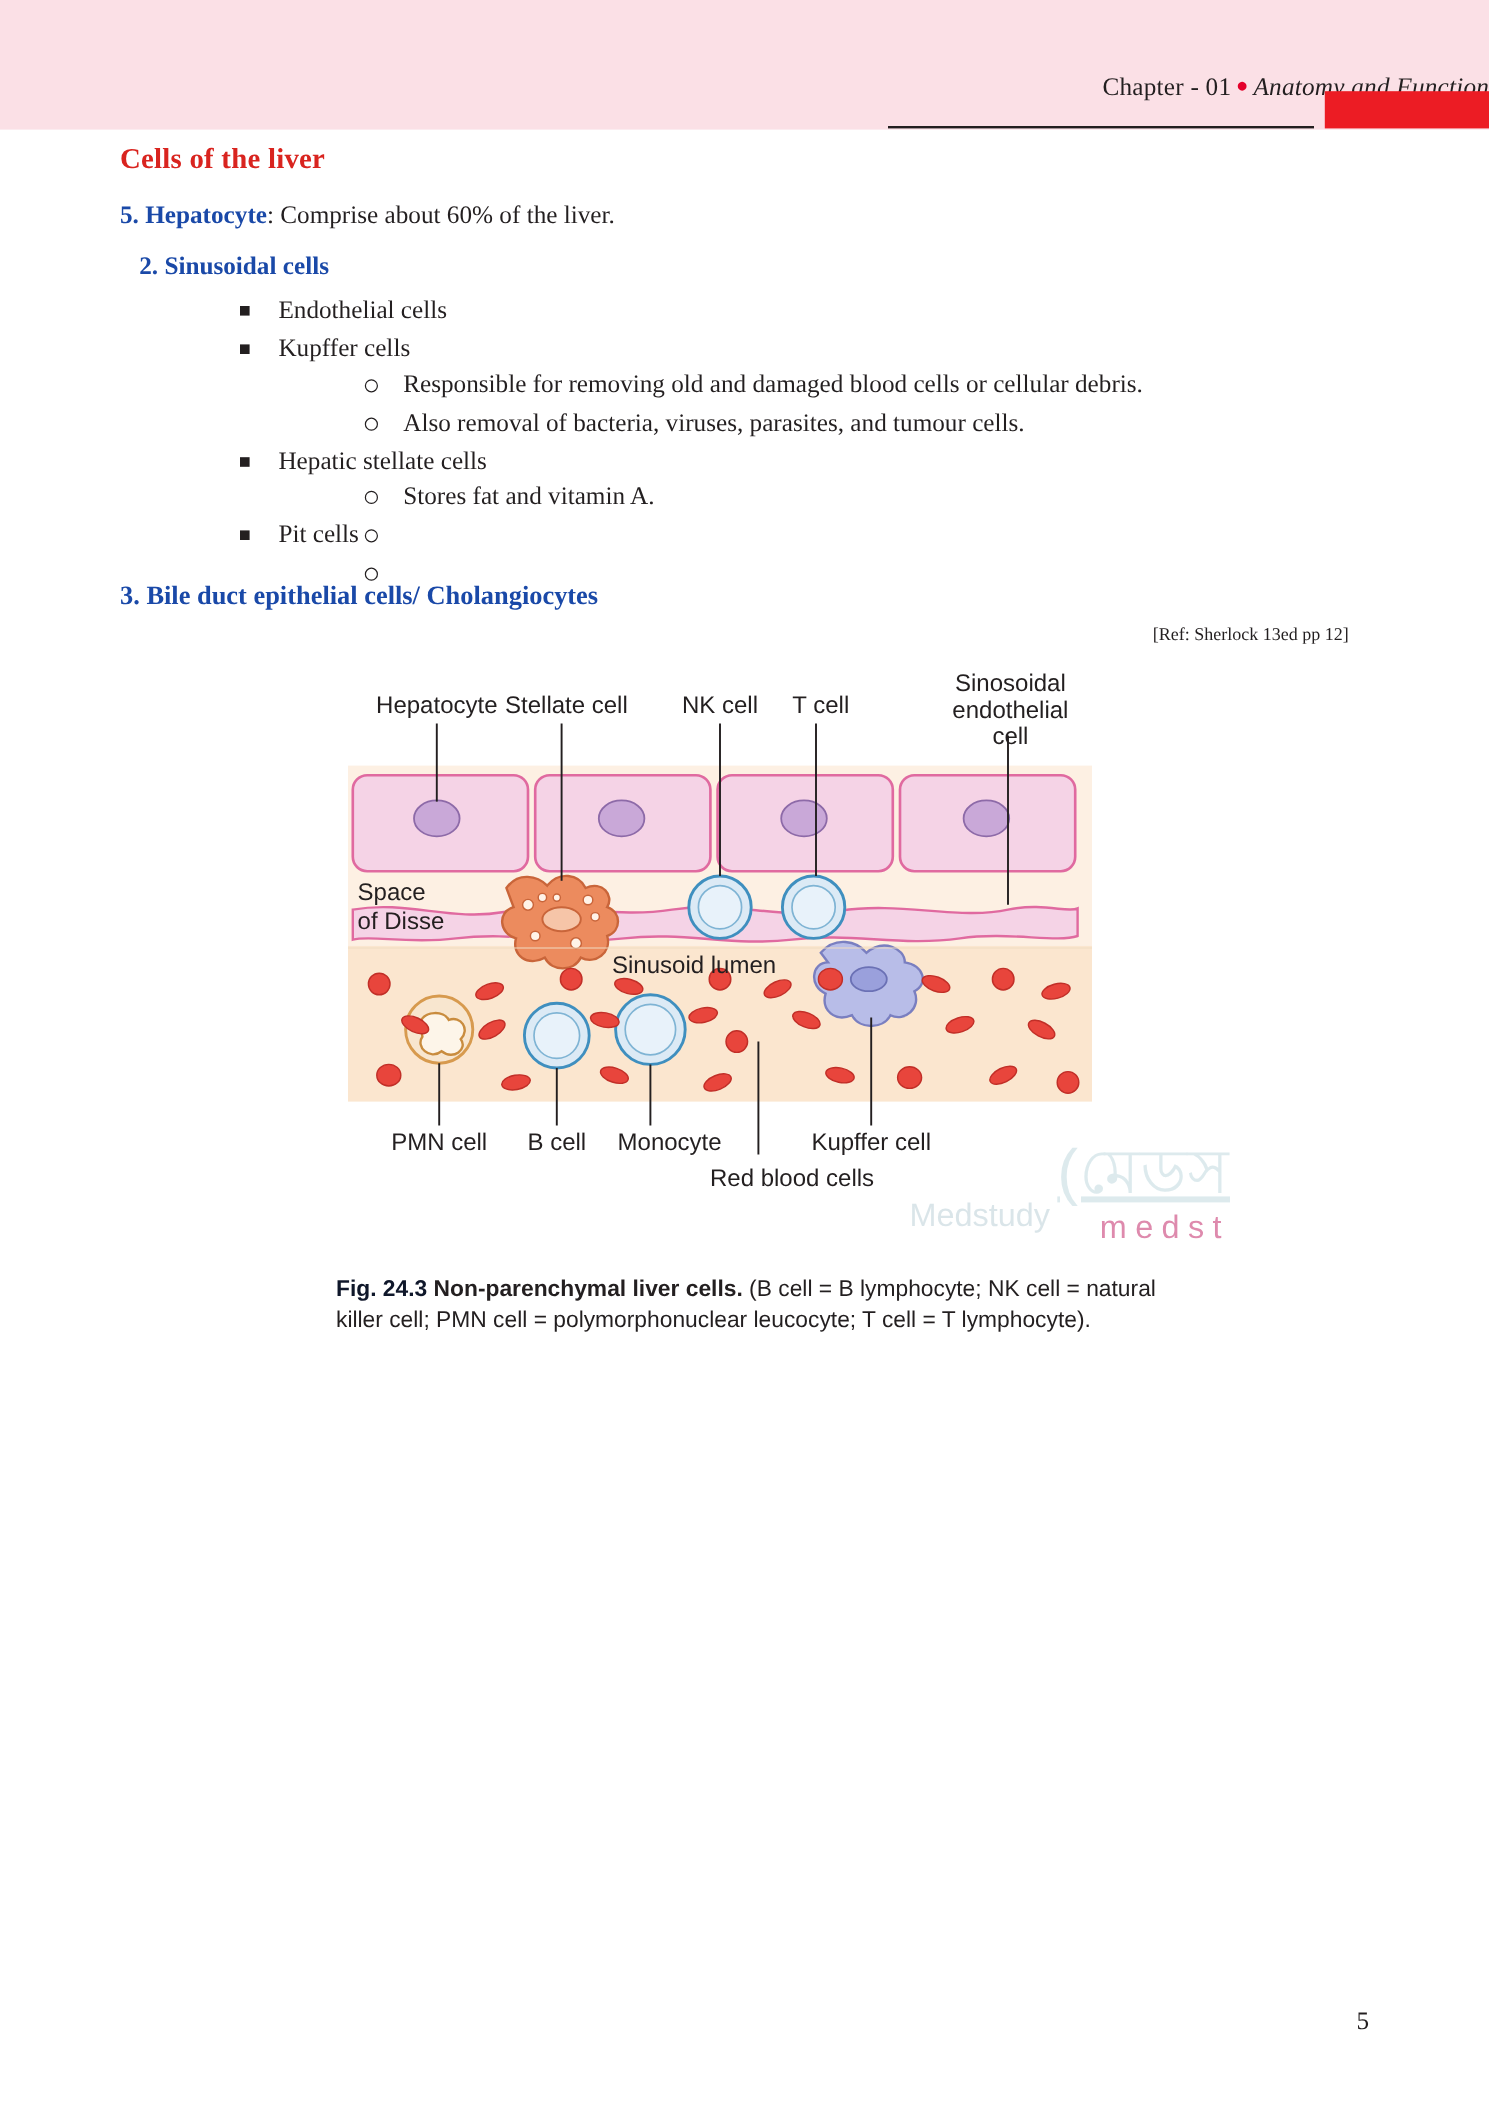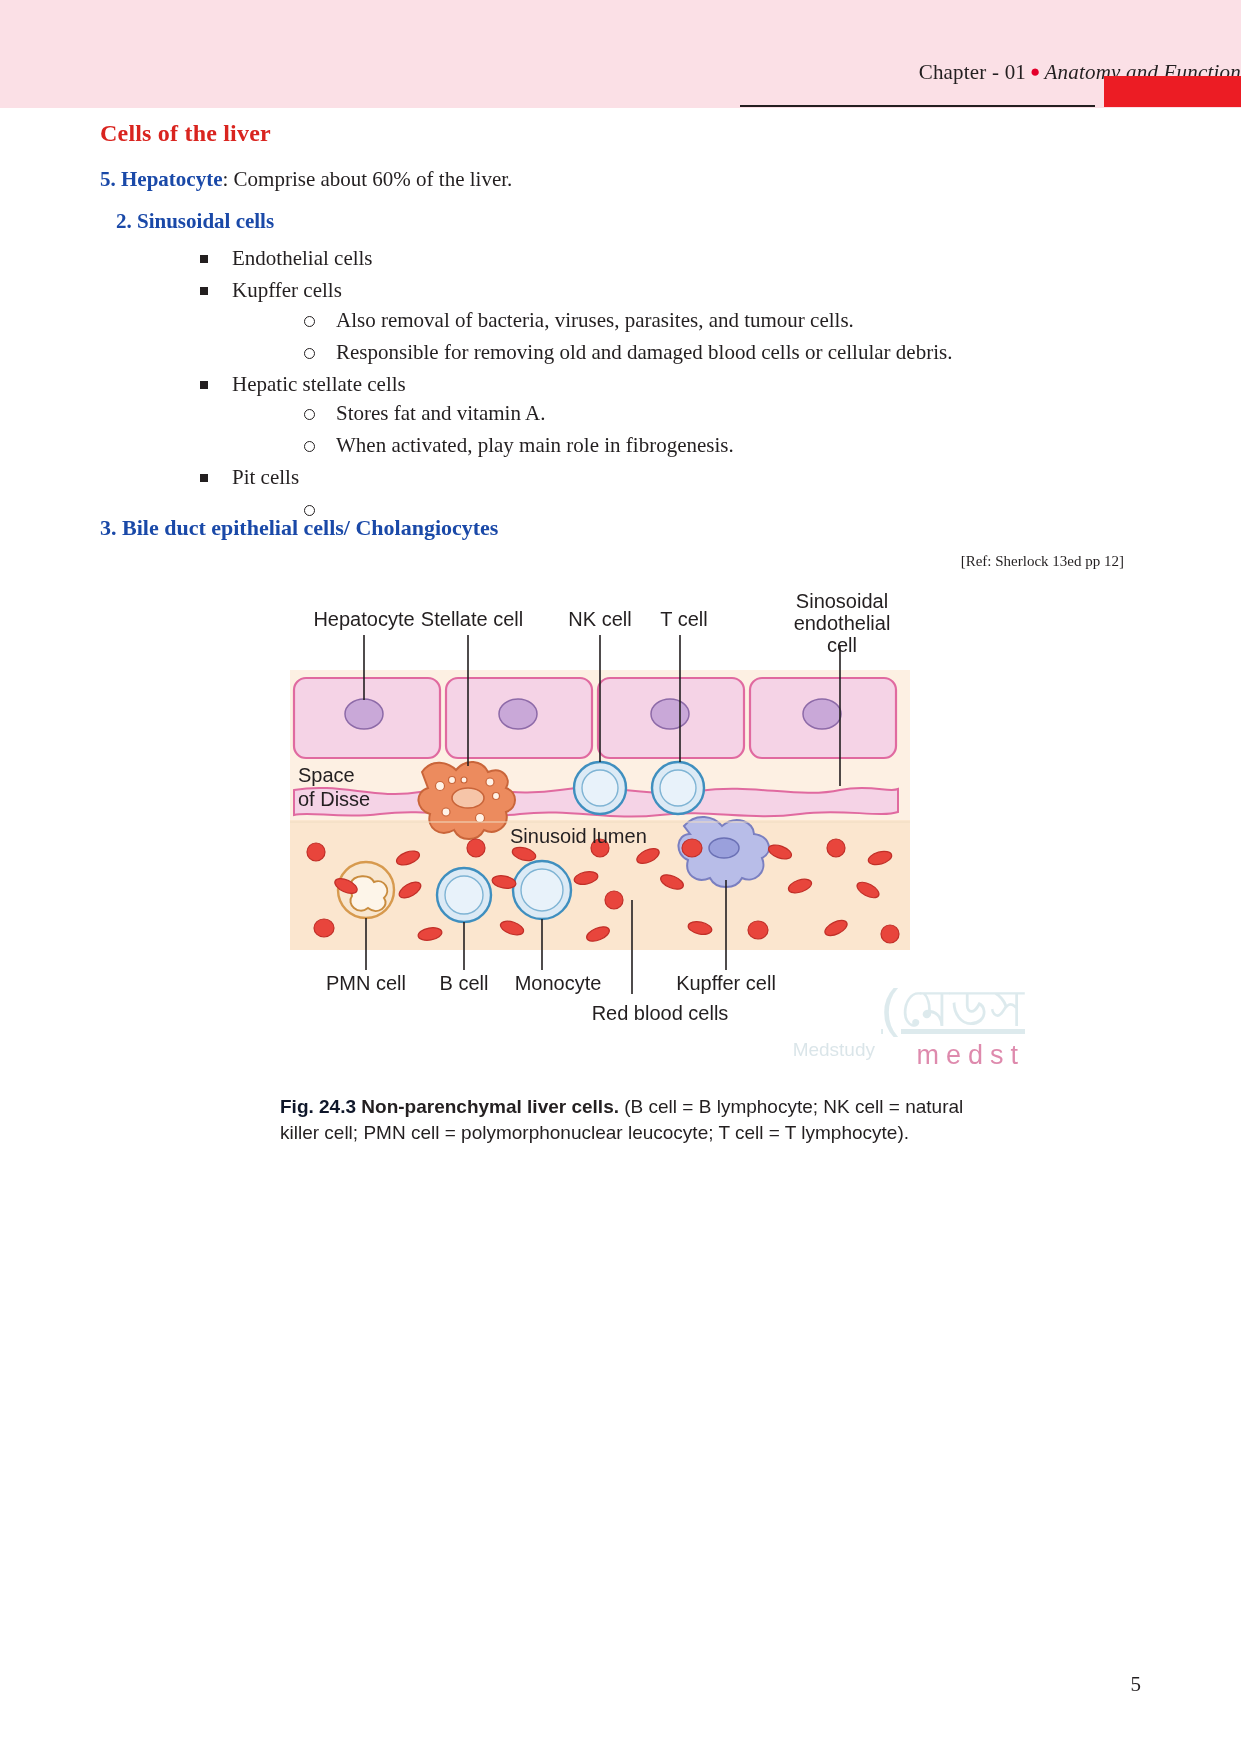--- a/index.html
+++ b/index.html
@@ -181,21 +181,21 @@
   }
   .wm-bn {
     font-family: "Liberation Sans", sans-serif;
     font-size: 52px;
     color: #bcd6dd;
     letter-spacing: 1px;
     text-decoration: underline;
   }
   .wm-med {
     font-family: "Liberation Sans", sans-serif;
-    font-size: 19px;
+    font-size: 27px;
     color: #b7ccd4;
     position: absolute;
     right: 150px;
     bottom: -6px;
   }
   .wm-medst {
     font-family: "Liberation Sans", sans-serif;
     font-size: 27px;
     color: #be185d;
     letter-spacing: 7px;
@@ -258,40 +258,39 @@
       <span class="bullet-sq"></span>
       <span>Endothelial cells</span>
     </li>
 
     <li>
       <span class="bullet-sq"></span>
       <span>Kupffer cells</span>
       <ul class="circ">
         <li>
           <span class="bullet-o"></span>
-          <span>Also removal of bacteria, viruses, parasites, and tumour cells.</span>
+          <span>Responsible for removing old and damaged blood cells or cellular debris.</span>
         </li>
         <li>
           <span class="bullet-o"></span>
-          <span>Responsible for removing old and damaged blood cells or cellular debris.</span>
+          <span>Also removal of bacteria, viruses, parasites, and tumour cells.</span>
         </li>
       </ul>
     </li>
 
     <li>
       <span class="bullet-sq"></span>
       <span>Hepatic stellate cells</span>
       <ul class="circ">
         <li>
           <span class="bullet-o"></span>
           <span>Stores fat and vitamin A.</span>
         </li>
         <li>
           <span class="bullet-o"></span>
-          <span>When activated, play main role in fibrogenesis.</span>
         </li>
       </ul>
     </li>
 
     <li>
       <span class="bullet-sq"></span>
       <span>Pit cells</span>
       <ul class="circ">
         <li>
           <span class="bullet-o"></span>

